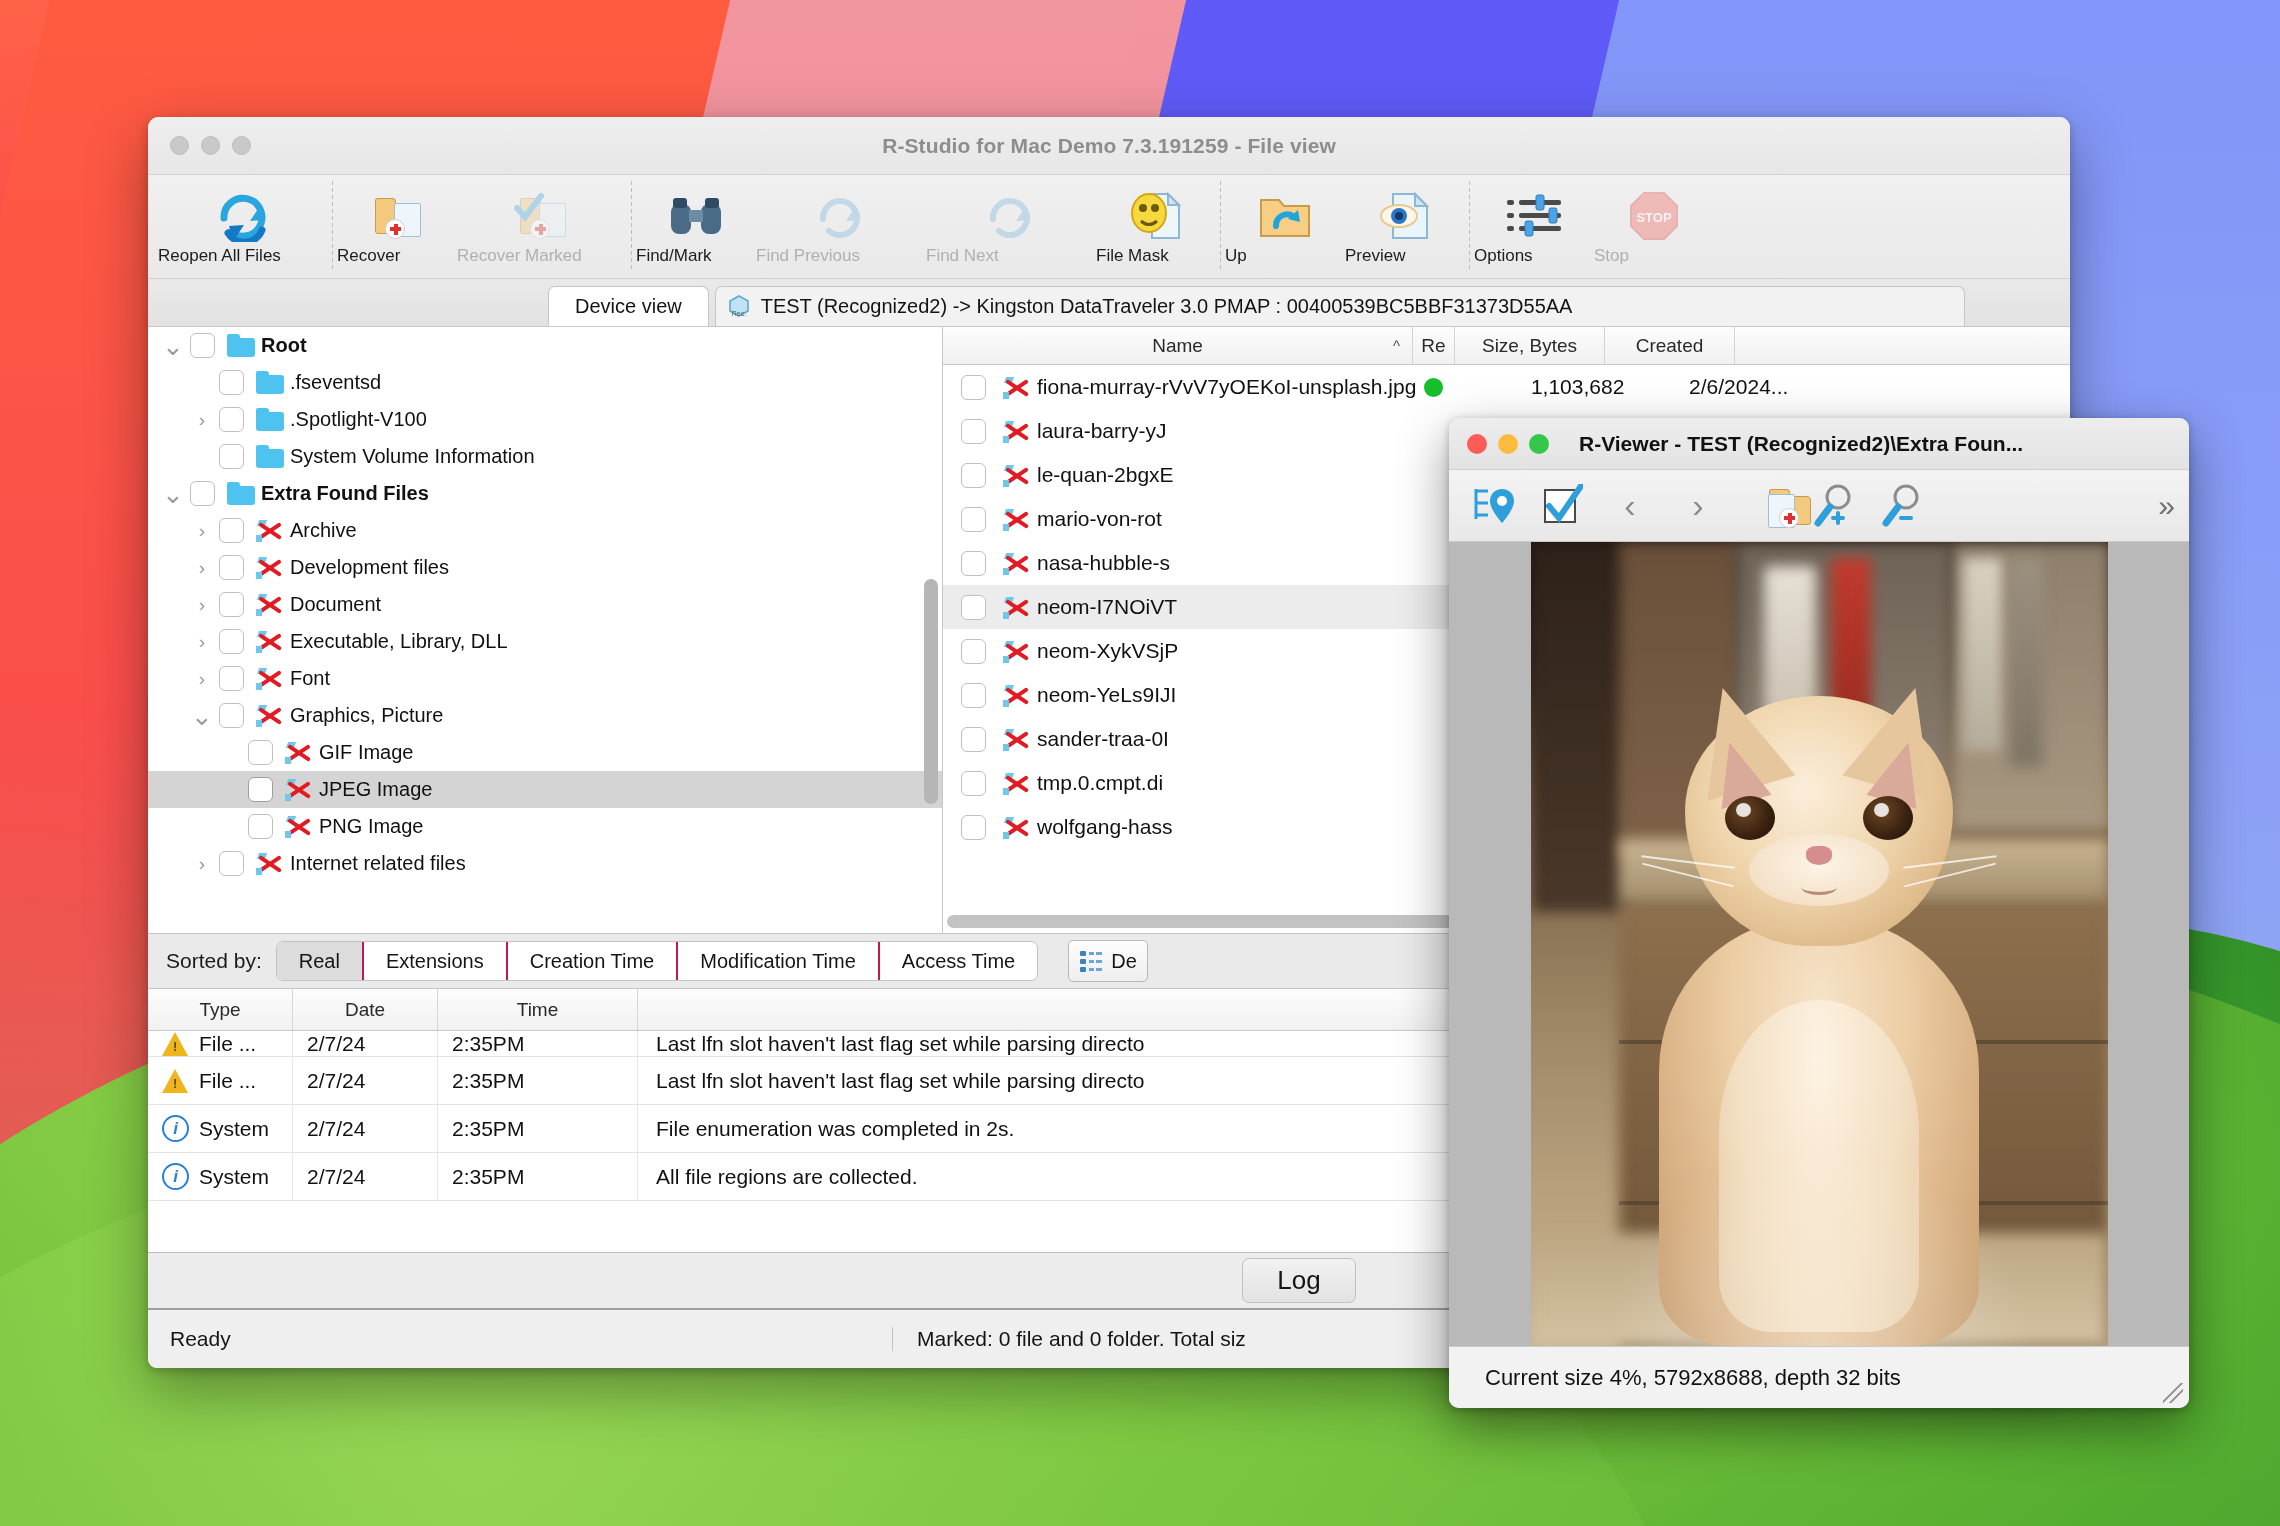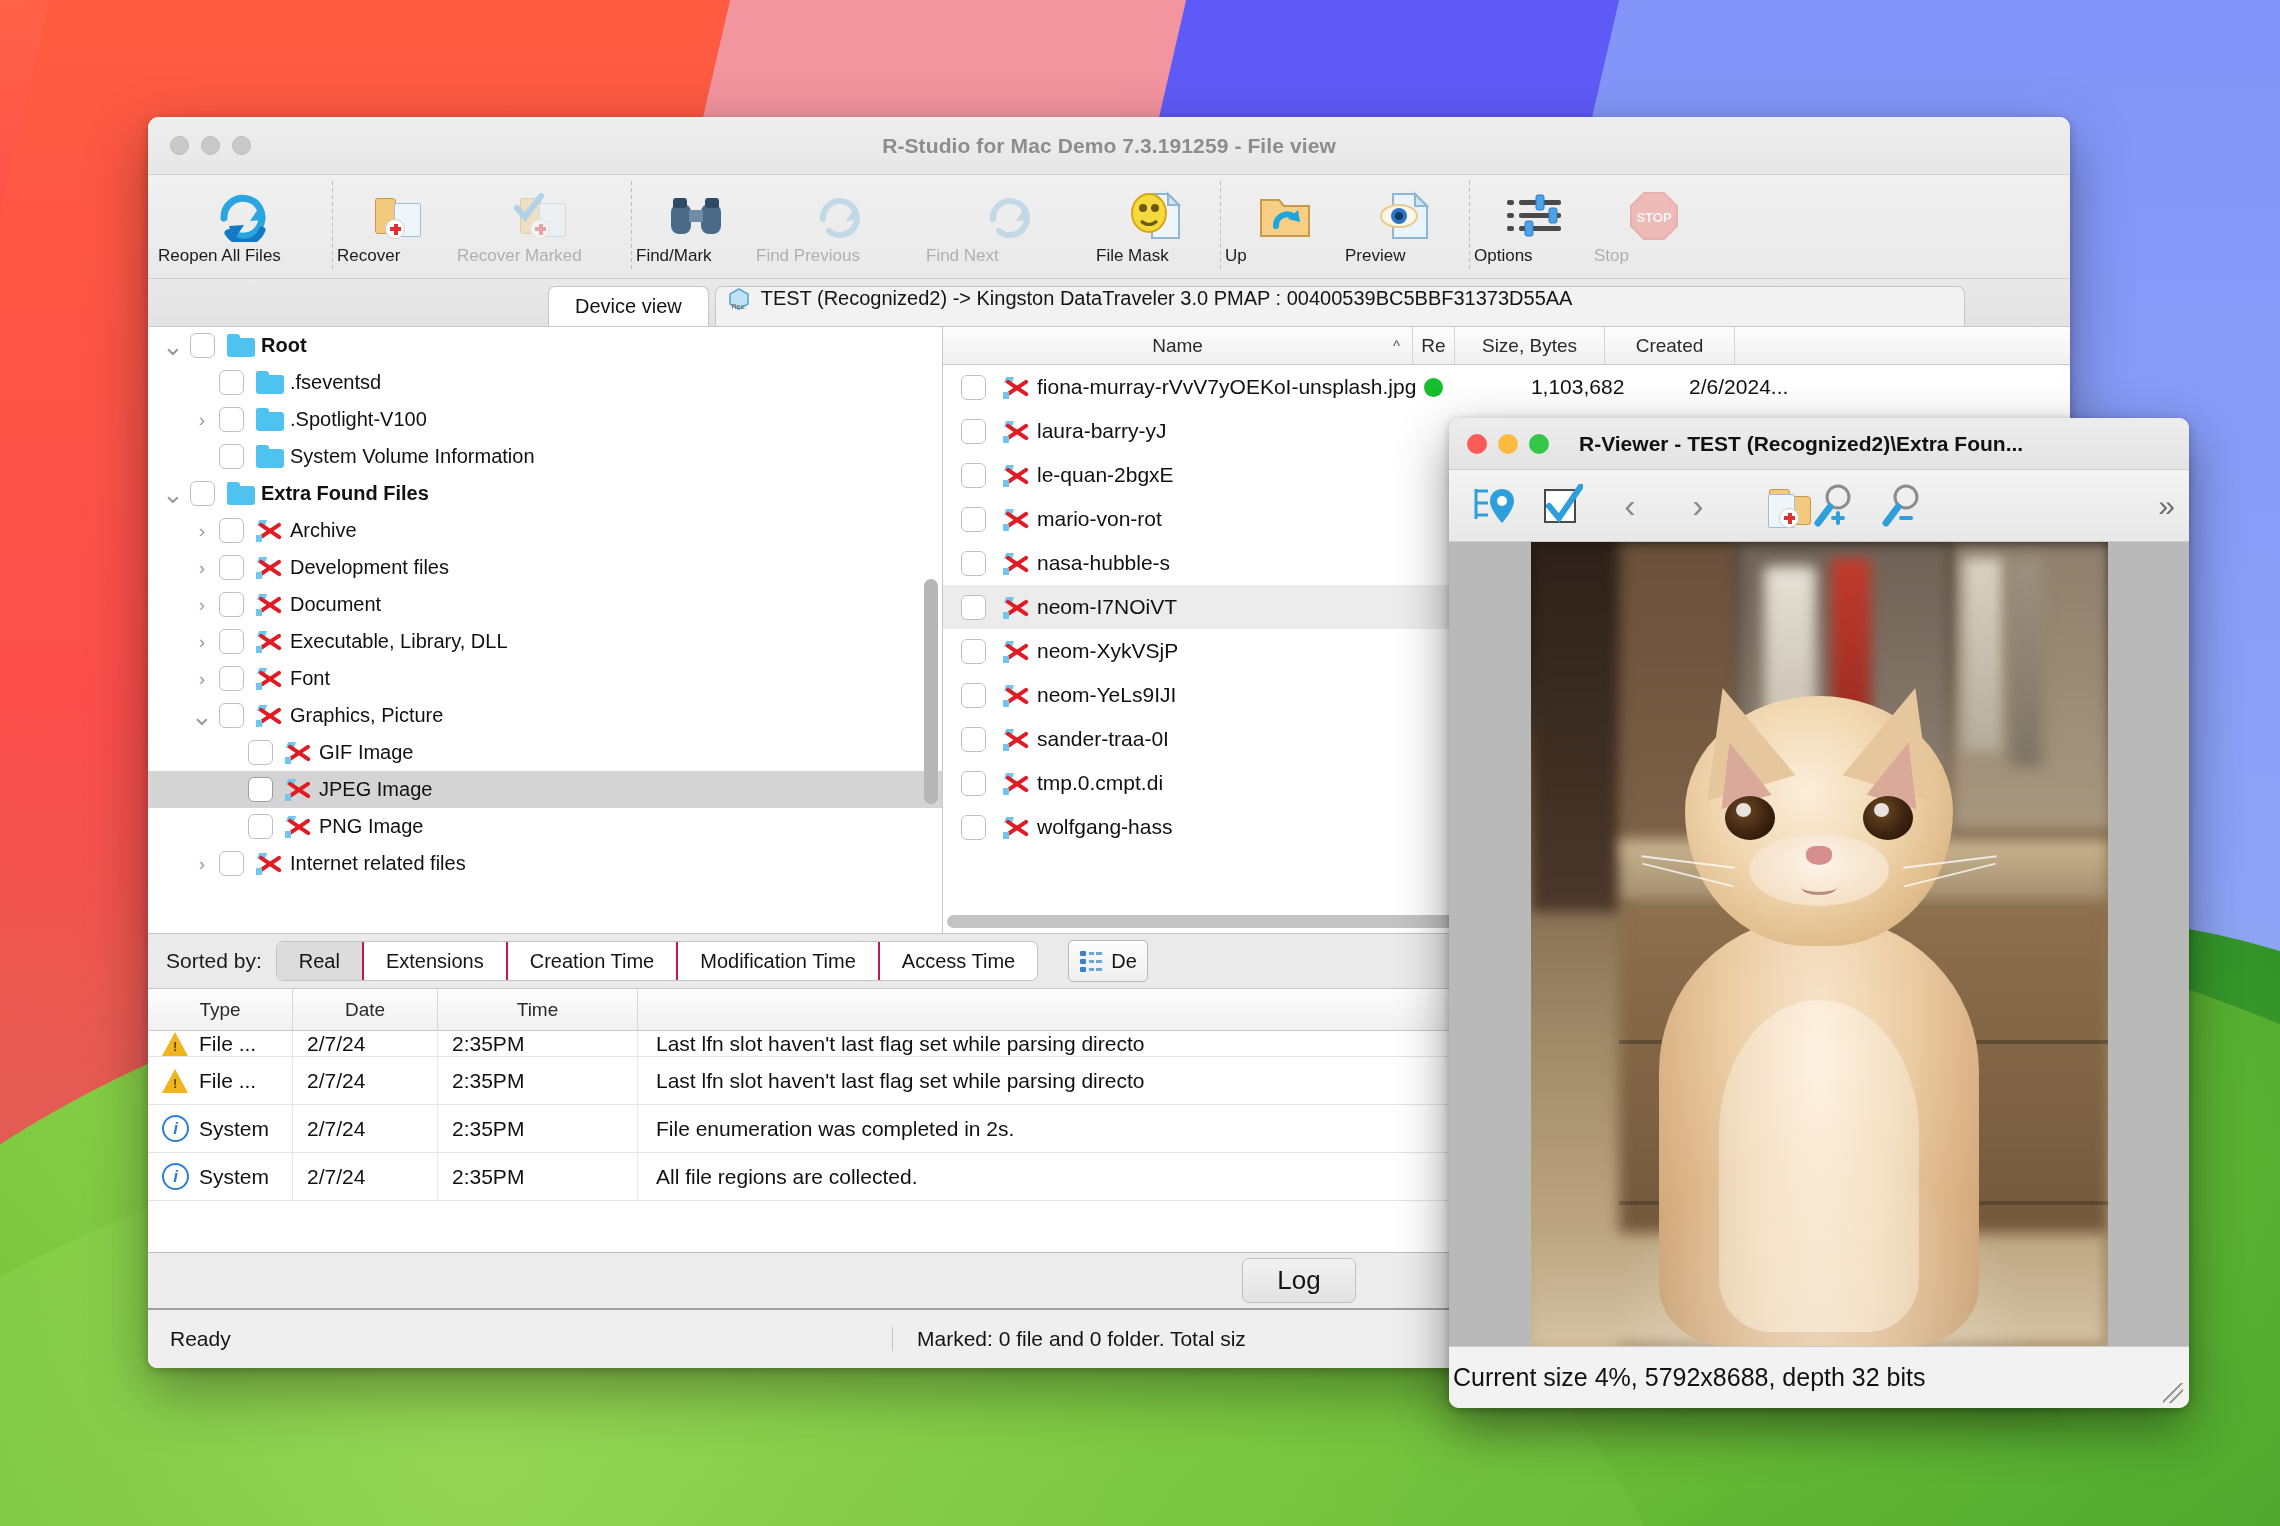--- a/index.html
+++ b/index.html
@@ -127,21 +127,21 @@
     display:flex; align-items:flex-end; padding: 0 0 0 400px;
   }
   #tab-deviceview {
     height: 40px; padding: 0 26px; display:flex; align-items:center;
     background:#fff; border-radius:7px 7px 0 0;
     border:1px solid #c6c6c6; border-bottom:none;
     font-size:20px; color:#141414;
   }
   #tab-filepath {
     height: 40px; margin-left:6px; padding: 0 16px 0 10px;
-    display:flex; align-items:flex-start; gap:9px;
+    display:flex; align-items:center; gap:9px;
     background:#f2f2f2; border-radius:7px 7px 0 0;
     border:1px solid #c6c6c6; border-bottom:none;
     font-size:20px; color:#141414; flex: 1 1 auto;
     max-width: 1250px;
   }
   .rec-ico { width:26px; height:26px; position:relative; flex:0 0 26px; }
 
   
   #rs-panes { flex: 1 1 auto; display:flex; background:#fff; min-height:0; }
   #rs-tree {
@@ -411,21 +411,21 @@
   #wk-l1 { left:-44px; width:94px; transform:rotate(7deg); }
   #wk-l2 { left:-44px; top:71%; width:94px; transform:rotate(14deg); }
   #wk-r1 { right:-44px; width:94px; transform:rotate(-7deg); }
   #wk-r2 { right:-44px; top:71%; width:94px; transform:rotate(-14deg); }
   #cat-fur-soft { position:absolute; inset:0; pointer-events:none;
     background: radial-gradient(ellipse 70% 40% at 50% 100%, rgba(255,250,240,.45), rgba(255,250,240,0) 70%); }
 
   #rv-status {
     flex:0 0 62px; height:62px; background:#f2f2f2;
     border-top:1px solid #c9c9c9; display:flex; align-items:center;
-    padding-left:4px; font-size:25px; color:#111; position:relative;
+    padding-left:36px; font-size:22px; color:#111; position:relative;
   }
   #rv-resize {
     position:absolute; right:6px; bottom:5px; width:20px; height:20px;
     background-image: linear-gradient(135deg, transparent 44%, #9b9b9b 44%, #9b9b9b 52%, transparent 52%),
                       linear-gradient(135deg, transparent 64%, #9b9b9b 64%, #9b9b9b 72%, transparent 72%);
   }
 
   
   .ic { position:relative; }
   .ic-folder-base::before { content:""; position:absolute; left:4px; top:14px;

